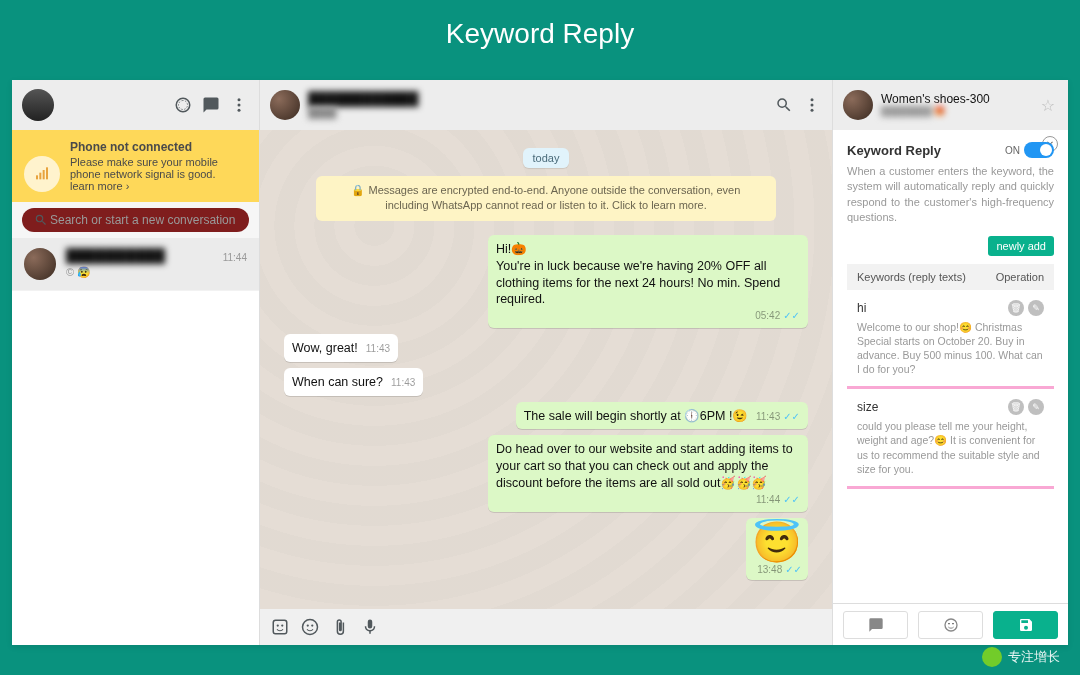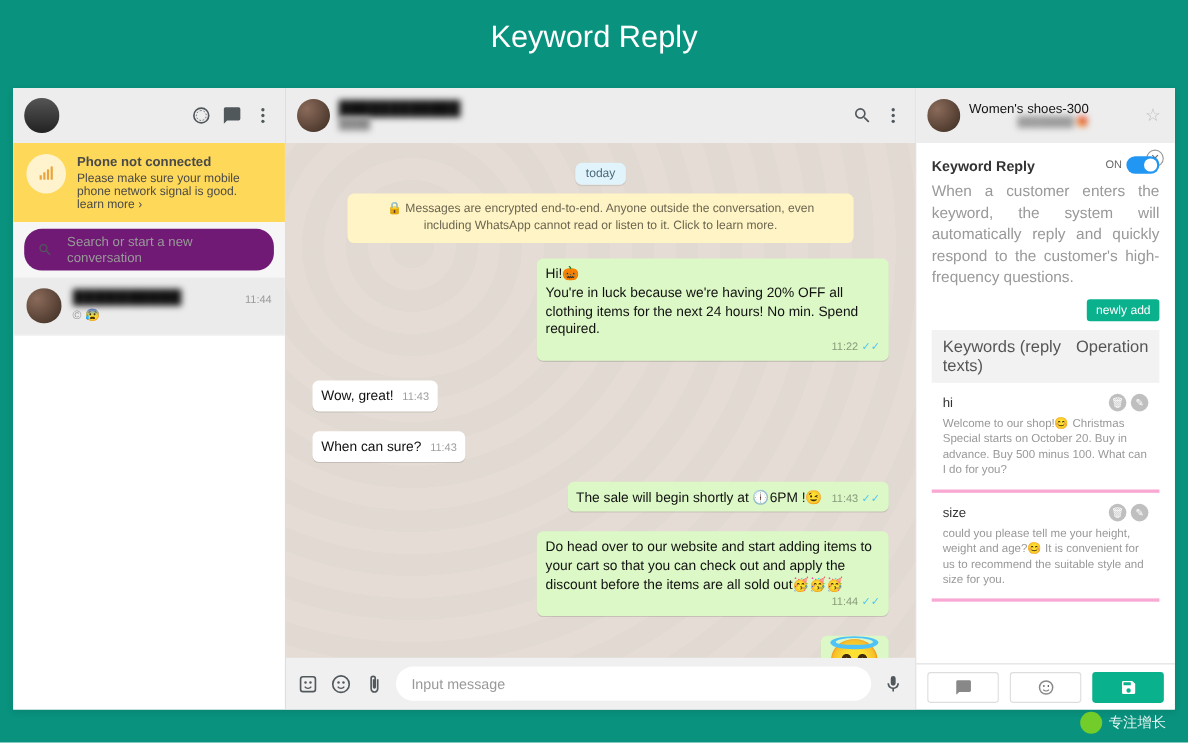--- a/index.html
+++ b/index.html
@@ -14,75 +14,75 @@
 .col-right { width: 236px; background: #fff; display: flex; flex-direction: column; border-left: 1px solid #ddd; }
 
 .hdr { height: 50px; background: #ededed; display: flex; align-items: center; padding: 0 10px; gap: 8px; }
 .avatar { width: 32px; height: 32px; border-radius: 50%; background: #666; background-image: radial-gradient(circle at 30% 30%, #8b6b5a, #3a2a20); flex-shrink: 0; }
 .avatar.small { width: 30px; height: 30px; }
 .avatar.grey { background: #ccc; }
 .spacer { flex: 1; }
 .hicon { width: 20px; height: 20px; color: #51585c; cursor: pointer; display: inline-flex; align-items: center; justify-content: center; }
 .hicon svg { width: 18px; height: 18px; fill: currentColor; }
 
-.banner { background: #fed859; padding: 10px 12px; display: flex; gap: 10px; align-items: flex-start; font-size: 11px; color: #4a4a4a; }
+.banner { background: #fed859; padding: 10px 12px; display: flex; gap: 10px; align-items: flex-end; font-size: 11px; color: #4a4a4a; }
 .banner .bicon { width: 36px; height: 36px; border-radius: 50%; background: rgba(255,255,255,.7); display: flex; align-items: center; justify-content: center; color: #e8a33d; flex-shrink: 0; }
 .banner .btitle { font-weight: 600; font-size: 12px; margin-bottom: 2px; }
 .banner a { color: #4a4a4a; text-decoration: none; }
 
 .search { background: #f6f6f6; padding: 6px 10px; }
-.search-inner { background: #701a75; border-radius: 16px; padding: 5px 12px; display: flex; align-items: center; gap: 13px; font-size: 12px; color: #999; }
+.search-inner { background: #7f1d1d; border-radius: 16px; padding: 5px 12px; display: flex; align-items: center; gap: 2px; font-size: 12px; color: #999; }
 
 .clist { flex: 1; overflow: auto; }
 .citem { display: flex; padding: 10px 12px; gap: 10px; border-bottom: 1px solid #f2f2f2; cursor: pointer; }
 .citem.active { background: #ebebeb; }
 .citem .info { flex: 1; min-width: 0; }
 .citem .row { display: flex; justify-content: space-between; align-items: baseline; }
 .citem .name { font-size: 14px; color: #111; white-space: nowrap; overflow: hidden; text-overflow: ellipsis; }
 .citem .time { font-size: 10px; color: #999; }
 .citem .prev { font-size: 11px; color: #999; margin-top: 2px; }
 .blur { filter: blur(3px); color: #888; }
 
 .chat-hdr-info { display: flex; flex-direction: column; line-height: 1.1; }
 .chat-hdr-info .name { font-size: 13px; color: #111; }
 .chat-hdr-info .sub { font-size: 10px; color: #888; }
 
 .msgs { flex: 1; padding: 12px 24px; overflow: auto; background-image: repeating-radial-gradient(circle at 20% 20%, rgba(0,0,0,.015) 0 20px, transparent 20px 40px); }
 .datechip { text-align: center; margin: 6px 0 10px; }
 .datechip span { background: #e1f3fb; color: #4a6b7a; font-size: 11px; padding: 4px 10px; border-radius: 6px; box-shadow: 0 1px 1px rgba(0,0,0,.1); }
 .encchip { background: #fef4c5; color: #6b6550; font-size: 11px; text-align: center; padding: 7px 16px; border-radius: 6px; margin: 0 auto 14px; max-width: 460px; line-height: 1.4; }
 
-.bubble { max-width: 320px; padding: 6px 8px 5px; border-radius: 6px; font-size: 12.5px; color: #111; margin-bottom: 14px; box-shadow: 0 1px 0.5px rgba(0,0,0,.13); position: relative; line-height: 1.35; }
+.bubble { max-width: 320px; padding: 6px 8px 5px; border-radius: 6px; font-size: 12.5px; color: #111; margin-bottom: 2px; box-shadow: 0 1px 0.5px rgba(0,0,0,.13); position: relative; line-height: 1.35; }
 .bubble .meta { font-size: 10px; color: rgba(0,0,0,.4); text-align: right; margin-top: 1px; }
 .row-msg { display: flex; margin-bottom: 4px; }
 .row-msg.out { justify-content: flex-end; }
 .row-msg.in .bubble { background: #fff; }
 .row-msg.out .bubble { background: #dcf8c6; }
 .ticks { color: #4fc3f7; margin-left: 3px; }
 .emoji-big { font-size: 40px; line-height: 1; }
 
 .chat-input { background: #f0f0f0; padding: 8px 10px; display: flex; align-items: center; gap: 10px; }
 .chat-input .box { flex: 1; background: #fff; border-radius: 18px; padding: 8px 14px; font-size: 13px; color: #999; }
 
-.right-hdr-info { display: flex; flex-direction: column; line-height: 1.1; align-items: flex-end; }
+.right-hdr-info { display: flex; flex-direction: column; line-height: 1.1; }
 .right-hdr-info .name { font-size: 12px; color: #111; }
 .right-hdr-info .sub { font-size: 9px; color: #999; }
 
 .panel { padding: 12px 14px; position: relative; flex: 1; overflow: auto; }
 .panel-close { position: absolute; right: 10px; top: 6px; width: 16px; height: 16px; border: 1px solid #999; border-radius: 50%; font-size: 10px; display: flex; align-items: center; justify-content: center; color: #666; cursor: pointer; }
 .panel-title { display: flex; justify-content: space-between; align-items: center; margin-bottom: 6px; }
 .panel-title .t { font-weight: 600; font-size: 13px; color: #333; }
 .toggle-wrap { display: flex; align-items: center; gap: 4px; font-size: 10px; color: #666; }
 .toggle { width: 30px; height: 16px; background: #2196f3; border-radius: 8px; position: relative; cursor: pointer; }
 .toggle::after { content: ""; position: absolute; width: 12px; height: 12px; background: #fff; border-radius: 50%; top: 2px; right: 2px; }
-.panel-desc { font-size: 14px; color: #999; line-height: 1.4; text-align: justify; margin-bottom: 10px; }
+.panel-desc { font-size: 11px; color: #999; line-height: 1.4; text-align: justify; margin-bottom: 10px; }
 .add-btn { float: right; background: #09b18d; color: #fff; font-size: 11px; padding: 4px 8px; border-radius: 3px; cursor: pointer; }
 .cf::after { content:""; display:block; clear:both; }
 
-.kw-head { display: flex; justify-content: space-between; background: #f2f2f2; padding: 7px 10px; font-size: 15px; color: #555; margin-top: 8px; }
+.kw-head { display: flex; justify-content: space-between; background: #f2f2f2; padding: 7px 10px; font-size: 11px; color: #555; margin-top: 8px; }
 .kw-item { padding: 10px; border-bottom: 3px solid #f9a8d4; }
 .kw-item .kw-row { display: flex; justify-content: space-between; align-items: center; }
 .kw-item .kw { font-size: 12px; color: #333; }
 .kw-item .ops { display: flex; gap: 4px; }
 .op-ic { width: 16px; height: 16px; border-radius: 50%; background: #bfbfbf; color: #fff; font-size: 9px; display: flex; align-items: center; justify-content: center; cursor: pointer; }
 .kw-item .reply { font-size: 10.5px; color: #999; margin-top: 4px; line-height: 1.35; }
 
 .right-foot { height: 42px; border-top: 1px solid #ddd; display: flex; align-items: center; padding: 0 10px; gap: 10px; }
 .foot-btn { flex: 1; height: 28px; border: 1px solid #ddd; border-radius: 3px; display: flex; align-items: center; justify-content: center; color: #888; cursor: pointer; }
 .foot-btn.primary { background: #09b18d; border-color: #09b18d; color: #fff; }
@@ -183,21 +183,21 @@
           </svg>
         </span>
     </div>
 
     <div class="msgs">
       <div class="datechip"><span>today</span></div>
       <div class="encchip">🔒 Messages are encrypted end-to-end. Anyone outside the conversation, even including WhatsApp cannot read or listen to it. Click to learn more.</div>
 
       <div class="row-msg out">
           <div class="bubble"><span style="white-space:pre-wrap">Hi!🎃
-You're in luck because we're having 20% OFF all clothing items for the next 24 hours! No min. Spend required.</span><div class="meta"><span>11:22</span><span class="ticks">✓✓</span></div></div>
+You're in luck because we're having 20% OFF all clothing items for the next 24 hours! No min. Spend required.</span><div class="meta"><span>05:42</span><span class="ticks">✓✓</span></div></div>
         </div>
       <div class="row-msg in">
           <div class="bubble"><span>Wow, great!</span><span class="meta" style="display:inline;margin-left:8px">11:43</span></div>
         </div>
       <div class="row-msg in">
           <div class="bubble"><span>When can sure?</span><span class="meta" style="display:inline;margin-left:8px">11:43</span></div>
         </div>
       <div class="row-msg out">
           <div class="bubble"><span>The sale will begin shortly at 🕕6PM !😉</span><span class="meta" style="display:inline;margin-left:8px"><span>11:43</span><span class="ticks">✓✓</span></span></div>
         </div>
@@ -224,21 +224,20 @@
             <circle cx="9" cy="10" r="1.5"></circle>
             <circle cx="15" cy="10" r="1.5"></circle>
             <path d="M8 15c1 1.5 2.5 2 4 2s3-.5 4-2" fill="none" stroke="currentColor" stroke-width="1.5"></path>
           </svg>
         </span>
       <span class="hicon">
           <svg viewBox="0 0 24 24">
             <path d="M16.5 6v11.5a4 4 0 01-8 0V5a2.5 2.5 0 015 0v10.5a1 1 0 01-2 0V6" fill="none" stroke="currentColor" stroke-width="2"></path>
           </svg>
         </span>
-      <div class="box">Input message</div>
       <span class="hicon">
           <svg viewBox="0 0 24 24">
             <path d="M12 14a3 3 0 003-3V5a3 3 0 00-6 0v6a3 3 0 003 3zm5-3a5 5 0 01-10 0H5a7 7 0 006 6.92V21h2v-3.08A7 7 0 0019 11h-2z"></path>
           </svg>
         </span>
     </div>
   </div>
 
   <div class="col-right">
     <div class="hdr">

